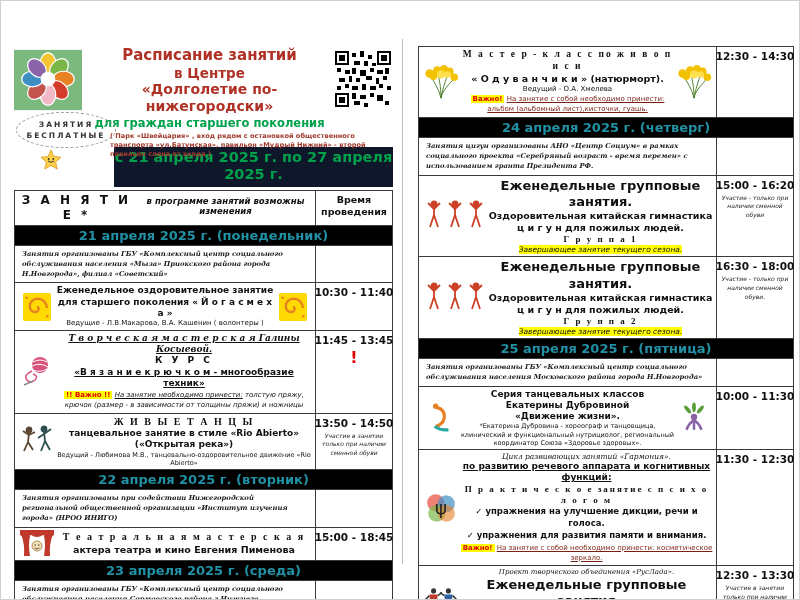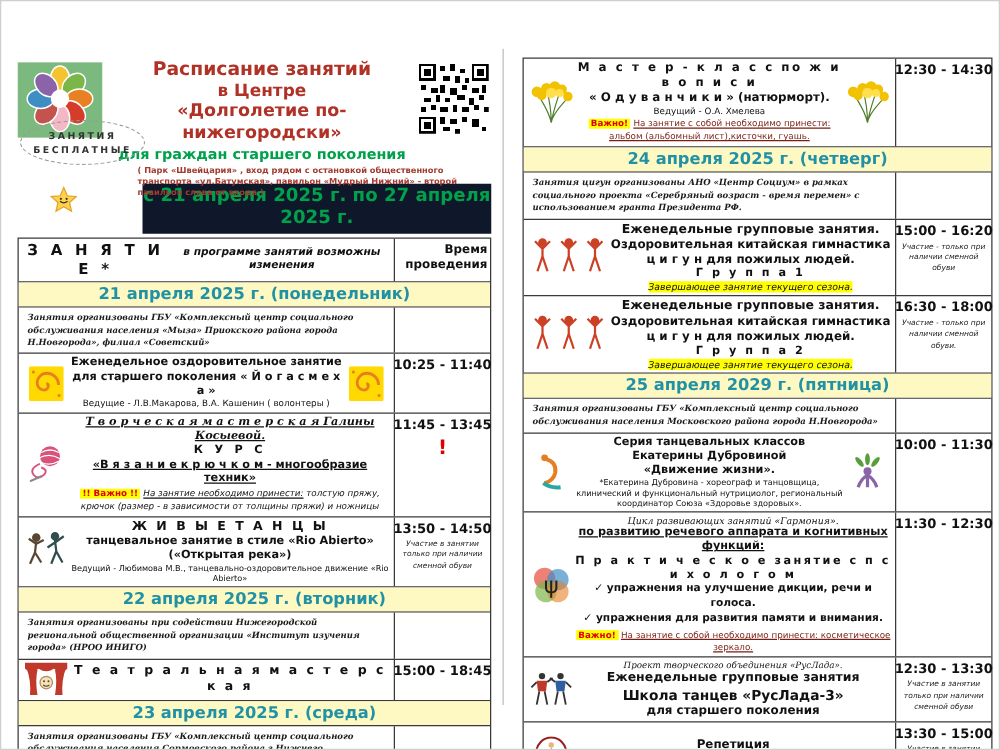--- a/index.html
+++ b/index.html
@@ -14,67 +14,67 @@
   
   .hdr{position:relative;height:101px;}
   .logo{position:absolute;left:0;top:3px;}
   .qr{position:absolute;right:2px;top:5px;}
   .titles{margin:0 62px 0 74px;text-align:center;}
   .t1{color:#b03226;font-weight:bold;font-size:15px;line-height:1.25;}
   .t2{color:#b03226;font-weight:bold;font-size:13.5px;line-height:1.2;}
   .t3{color:#b03226;font-weight:bold;font-size:14px;line-height:1.25;}
   .t4{color:#00a14b;font-weight:bold;font-size:11.5px;line-height:1.3;}
   .addr{margin:1px 4px 0 96px;color:#a23b2e;font-size:6.6px;font-weight:bold;line-height:1.4;}
-  .freebubble{position:absolute;left:2px;top:50px;width:98px;height:34px;border:1.5px dashed #9a9a9a;
+  .freebubble{position:absolute;left:2px;top:66px;width:98px;height:34px;border:1.5px dashed #9a9a9a;
               border-radius:50%;display:flex;flex-direction:column;align-items:center;justify-content:center;}
   .freebubble span{font-size:7.5px;font-weight:bold;letter-spacing:2px;color:#333;line-height:1.5;}
   .star-under{position:absolute;left:26px;top:103px;z-index:3;}
   .dateband{margin-left:100px;background:#0f172a;text-align:center;color:#00a14b;font-weight:bold;
             font-size:14.5px;padding:2px 0 3px 0;line-height:1.2;}
 
   
   .tbl{border:1.5px solid #3a3a3a;margin-top:3px;}
   .page-right .tbl{margin-top:0;}
   .row{display:flex;border-top:1px solid #3a3a3a;}
   .row:first-child{border-top:none;}
   .main{flex:1;border-right:1px solid #3a3a3a;display:flex;align-items:center;padding:2px 3px;min-width:0;}
   .content{flex:1;display:flex;flex-direction:column;align-items:center;justify-content:center;
            text-align:center;min-width:0;line-height:1.25;}
   .timec{width:72px;display:flex;flex-direction:column;align-items:center;justify-content:flex-start;
          padding:3px 2px;box-sizing:content-box;}
   .tval{font-weight:bold;font-size:10.5px;white-space:nowrap;}
   .tnote{font-size:6px;font-style:italic;color:#222;text-align:center;line-height:1.45;margin-top:3px;}
-  .dayrow .day{flex:1;background:#fef9c3;color:#2191a5;font-weight:bold;font-size:13px;
+  .dayrow .day{flex:1;background:#000000;color:#2191a5;font-weight:bold;font-size:13px;
                text-align:center;padding:2px 12px;}
   .orgtxt{font-size:6.8px;font-weight:bold;font-style:italic;font-family:"DejaVu Serif",serif;
           color:#1a1a1a;text-align:left;line-height:1.5;padding:1px 4px;}
   .ico{width:38px;min-width:38px;display:flex;align-items:center;justify-content:center;}
   .ico-wide{width:66px;min-width:66px;}
 
   
   .b9{font-size:9px;font-weight:bold;}
   .b95{font-size:9.5px;font-weight:bold;}
   .b10{font-size:10px;font-weight:bold;}
   .b11{font-size:11px;font-weight:bold;}
-  .b7{font-size:10px;font-weight:bold;}
+  .b7{font-size:13px;font-weight:bold;}
   .sm7{font-size:7px;}
   .sm65{font-size:6.5px;}
   .sm75{font-size:7.5px;}
-  .sp2{letter-spacing:2px;}
+  .sp2{letter-spacing:2px;font-family:Liberation Serif, serif;}
   .sp3{letter-spacing:3px;}
   .u{text-decoration:underline;}
   .ital{font-style:italic;}
   .serifit{font-family:"DejaVu Serif",serif;font-style:italic;}
   .impbadge{background:#ffff00;color:#e00000;font-weight:bold;font-size:7px;padding:0 2px;}
   .impline{font-size:7px;line-height:1.4;margin-top:2px;}
   .impline .rest{color:#7a1f12;text-decoration:underline;}
   .hlyellow{background:#ffff00;font-style:italic;font-size:7.5px;}
   .colhdr-b{font-size:12px;font-weight:bold;letter-spacing:3px;}
   .colhdr-i{font-size:8.5px;font-weight:bold;font-style:italic;}
-  .timehdr{font-size:9.5px;font-weight:bold;text-align:right;line-height:1.3;}
+  .timehdr{font-size:9.5px;font-weight:bold;text-align:center;line-height:1.3;}
   .excl{color:#e00000;font-weight:bold;font-size:16px;line-height:1;margin-top:4px;}
   .check{font-size:8.5px;font-weight:bold;line-height:1.4;}
 </style>
 </head>
 <body>
 
 <div class="canvas">
   <div class="divider"></div>
 
   <div class="page page-left">
@@ -227,21 +227,21 @@
           <span class="ico">
             <svg width="28" height="28" viewBox="0 0 30 30">
                 <rect width="30" height="30" rx="2" fill="#ffd900"></rect>
               <path d="M15 15 a1.8 1.8 0 0 1 1.8 1.8 a3.6 3.6 0 0 1 -3.6 3.6 a6 6 0 0 1 -6 -6 a8.4 8.4 0 0 1 8.4 -8.4 a10 10 0 0 1 10 10" stroke="#e67e22" stroke-width="2.4" fill="none"></path>
               <circle cx="4" cy="5" r="1.3" fill="#e67e22"></circle>
                 <circle cx="26" cy="25" r="1.3" fill="#e67e22"></circle>
               </svg>
           </span>
         </div>
         <div class="timec">
-            <span class="tval">10:25 - 11:40</span>
+            <span class="tval">10:30 - 11:40</span>
           </div>
       </div>
 
       <div class="row">
         <div class="main">
           <span class="ico">
             <svg width="32" height="34" viewBox="0 0 32 34">
               <circle cx="19" cy="10" r="8" fill="#d8527c"></circle>
               <path d="M12 7 q7 -4 14 0 M11 11 q8 -4 16 1 M12 15 q7 3 14 -1" stroke="#fff" stroke-width="1" fill="none"></path>
               <path d="M11 16 q-9 4 -5 9 q3 4 8 0 q4 -4 -2 -6" stroke="#d8527c" stroke-width="1.5" fill="none"></path>
@@ -312,20 +312,21 @@
               <path d="M1 4 q4 10 3 22 l6 0 q-2 -12 0 -20 z" fill="#c0392b"></path>
               <path d="M33 4 q-4 10 -3 22 l-6 0 q2 -12 0 -20 z" fill="#c0392b"></path>
               <circle cx="17" cy="16" r="5" fill="#f5e1b8" stroke="#b08c5a"></circle>
               <circle cx="15.2" cy="15" r="0.8" fill="#5a4632"></circle>
                 <circle cx="18.8" cy="15" r="0.8" fill="#5a4632"></circle>
               <path d="M14.5 18 q2.5 2 5 0" stroke="#5a4632" stroke-width="0.9" fill="none"></path>
             </svg>
           </span>
           <div class="content">
             <div class="b10 sp2">Т е а т р а л ь н а я  м а с т е р с к а я</div>
+            <div class="b95">актера театра и кино Евгения Пименова</div>
           </div>
         </div>
         <div class="timec">
             <span class="tval">15:00 - 18:45</span>
           </div>
       </div>
 
       <div class="row dayrow">
         <div class="day">23 апреля 2025 г. (среда)</div>
       </div>
@@ -457,21 +458,21 @@
             <div class="hlyellow">Завершающее занятие текущего сезона.</div>
           </div>
         </div>
         <div class="timec">
           <span class="tval">16:30 - 18:00</span>
           <span class="tnote">Участие - только при наличии сменной обуви.</span>
         </div>
       </div>
 
       <div class="row dayrow">
-        <div class="day">25 апреля 2029 г. (пятница)</div>
+        <div class="day">25 апреля 2025 г. (пятница)</div>
       </div>
       <div class="row">
         <div class="main">
             <div class="content">
               <div class="orgtxt">Занятия организованы  ГБУ «Комплексный центр социального обслуживания населения Московского района города  Н.Новгорода»</div>
             </div>
           </div>
         <div class="timec"></div>
       </div>
 

